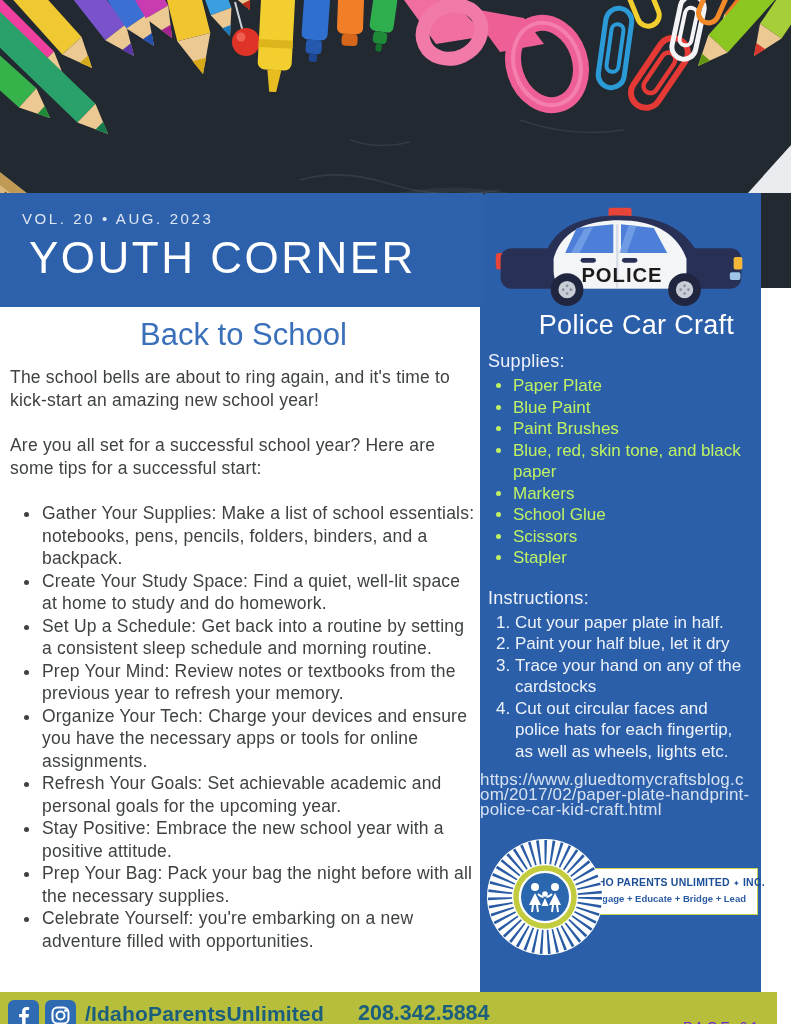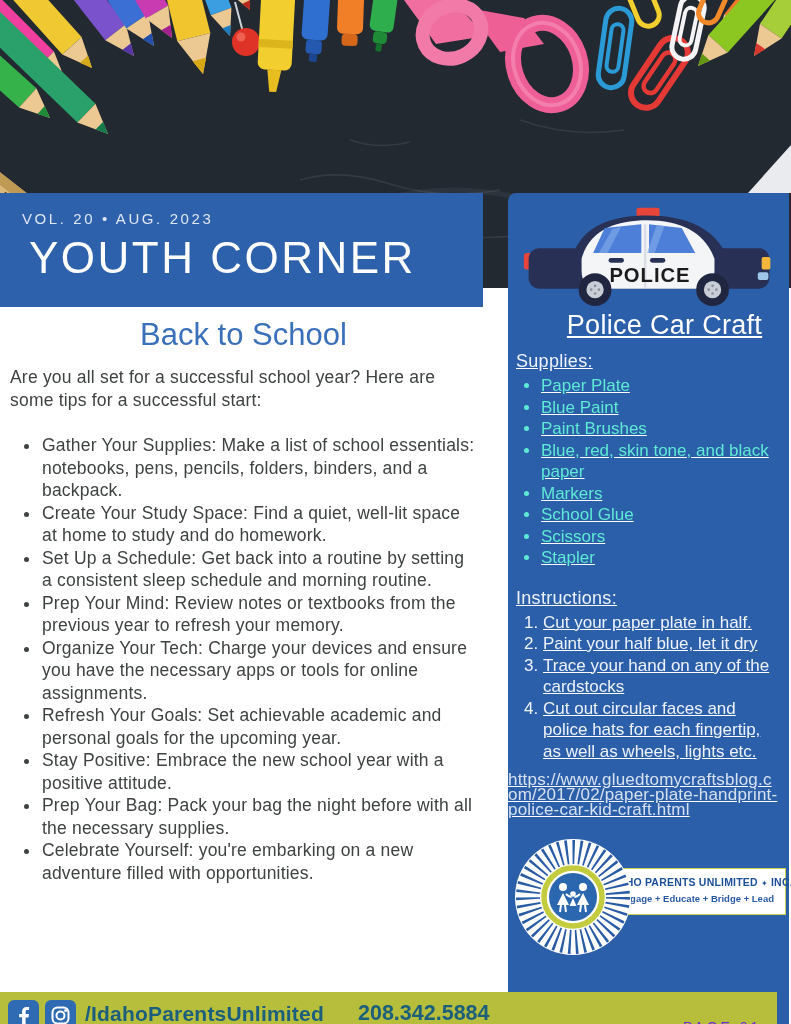--- a/index.html
+++ b/index.html
@@ -17,26 +17,26 @@
 
   
   .article{position:absolute;left:0;top:307px;width:483px;box-sizing:border-box;
            padding:8px 6px 0 10px;color:#3f4242;z-index:2;}
   .article-heading{text-align:center;color:#3a6fba;font-size:31px;font-weight:400;margin:2px 0 13px;}
   .article p{font-size:17.5px;line-height:22.5px;letter-spacing:.2px;margin:0 0 23px;}
   .tips{margin:0;padding-left:31px;font-size:17.5px;line-height:22.5px;letter-spacing:.2px;}
   .tips li{padding-left:1px;}
 
   
-  .sidebar{position:absolute;left:508px;top:193px;width:281px;height:831px;background:#2c5fa9;
-           border-radius:8px 0 0 0;color:#fff;z-index:2;box-sizing:border-box;text-decoration:underline;}
+  .sidebar{position:absolute;left:480px;top:193px;width:281px;height:831px;background:#2c5fa9;
+           border-radius:8px 0 0 0;color:#fff;z-index:2;box-sizing:border-box;}
   .car{display:block;margin:10px auto 0;}
   .craft-title{text-align:center;font-size:27px;font-weight:400;color:#ffffff;margin:3px 0 10px;letter-spacing:.3px;padding-left:32px;}
   .side-h{font-size:18px;margin:0 0 3px 8px;color:#eef3fb;letter-spacing:.3px;}
-  .supplies{margin:0 0 19px 8px;padding-left:25px;font-size:17px;line-height:21.5px;color:#5eead4;}
+  .supplies{margin:0 0 19px 8px;padding-left:25px;font-size:17px;line-height:21.5px;color:#bef264;}
   .instructions{margin:0 8px 10px 8px;padding-left:27px;font-size:17px;line-height:21.5px;color:#eef3fb;}
   .source-url{margin:9px 10px 0 0;font-size:17px;line-height:15px;color:#d6e1f1;word-break:break-all;letter-spacing:.2px;}
 
   .org-box{position:absolute;left:98px;top:675px;width:180px;height:47px;background:#ffffff;
            border:1px solid #c9d24a;box-sizing:border-box;text-align:center;padding-top:7px;}
   .org-name{font-size:10.5px;font-weight:700;color:#1d4f97;letter-spacing:.2px;white-space:nowrap;}
   .org-mark{color:#1d4f97;font-size:8px;}
   .org-tagline{font-size:9.5px;color:#2a5ba5;font-weight:700;margin-top:5px;}
   .sunburst{position:absolute;left:5px;top:644px;width:120px;height:120px;}
 
@@ -211,20 +211,21 @@
     </g>
   </svg>
 
   <header class="band">
     <div class="vol-line">VOL. 20 •  AUG. 2023</div>
     <h1 class="band-title">YOUTH CORNER</h1>
   </header>
 
   <section class="article">
     <h2 class="article-heading">Back to School</h2>
+    <p>The school bells are about to ring again, and it's time to kick-start an amazing new school year!</p>
     <p>Are you all set for a successful school year? Here are some tips for a successful start:</p>
     <ul class="tips">
         <li>Gather Your Supplies: Make a list of school essentials: notebooks, pens, pencils, folders, binders, and a backpack.</li>
         <li>Create Your Study Space: Find a quiet, well-lit space at home to study and do homework.</li>
         <li>Set Up a Schedule: Get back into a routine by setting a consistent sleep schedule and morning routine.</li>
         <li>Prep Your Mind: Review notes or textbooks from the previous year to refresh your memory.</li>
         <li>Organize Your Tech: Charge your devices and ensure you have the necessary apps or tools for online assignments.</li>
         <li>Refresh Your Goals: Set achievable academic and personal goals for the upcoming year.</li>
         <li>Stay Positive: Embrace the new school year with a positive attitude.</li>
         <li>Prep Your Bag: Pack your bag the night before with all the necessary supplies.</li>

